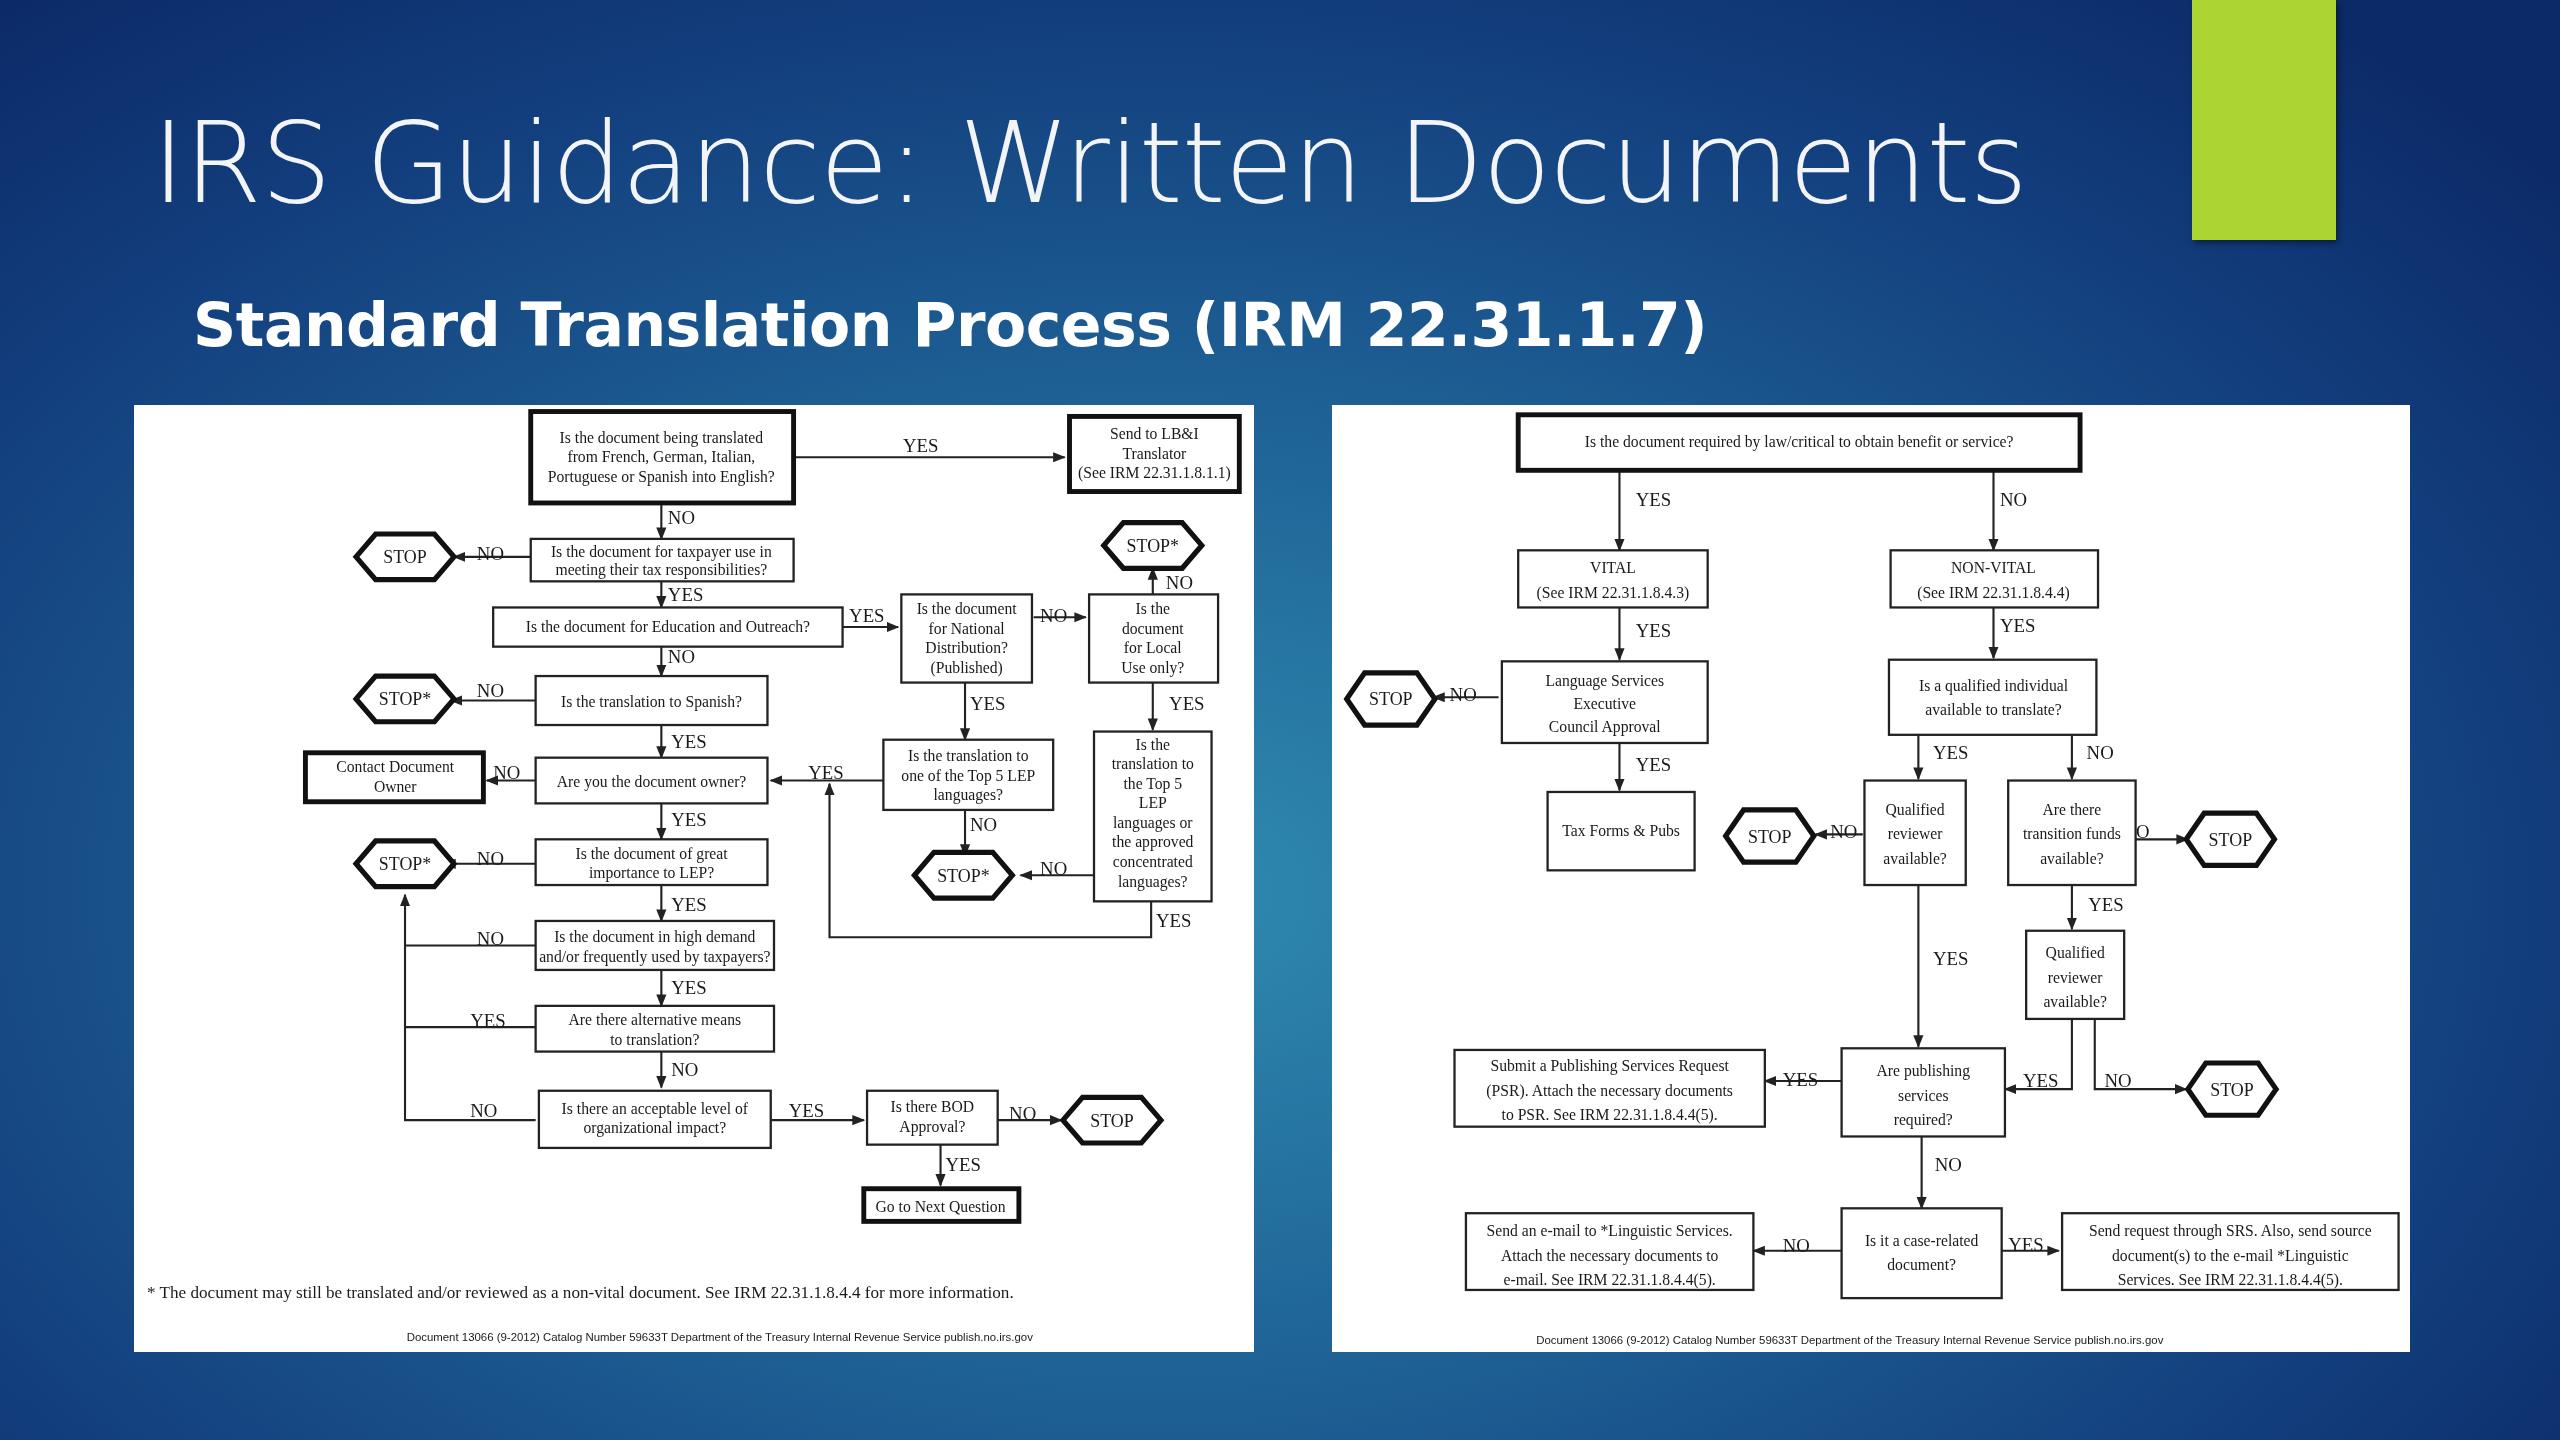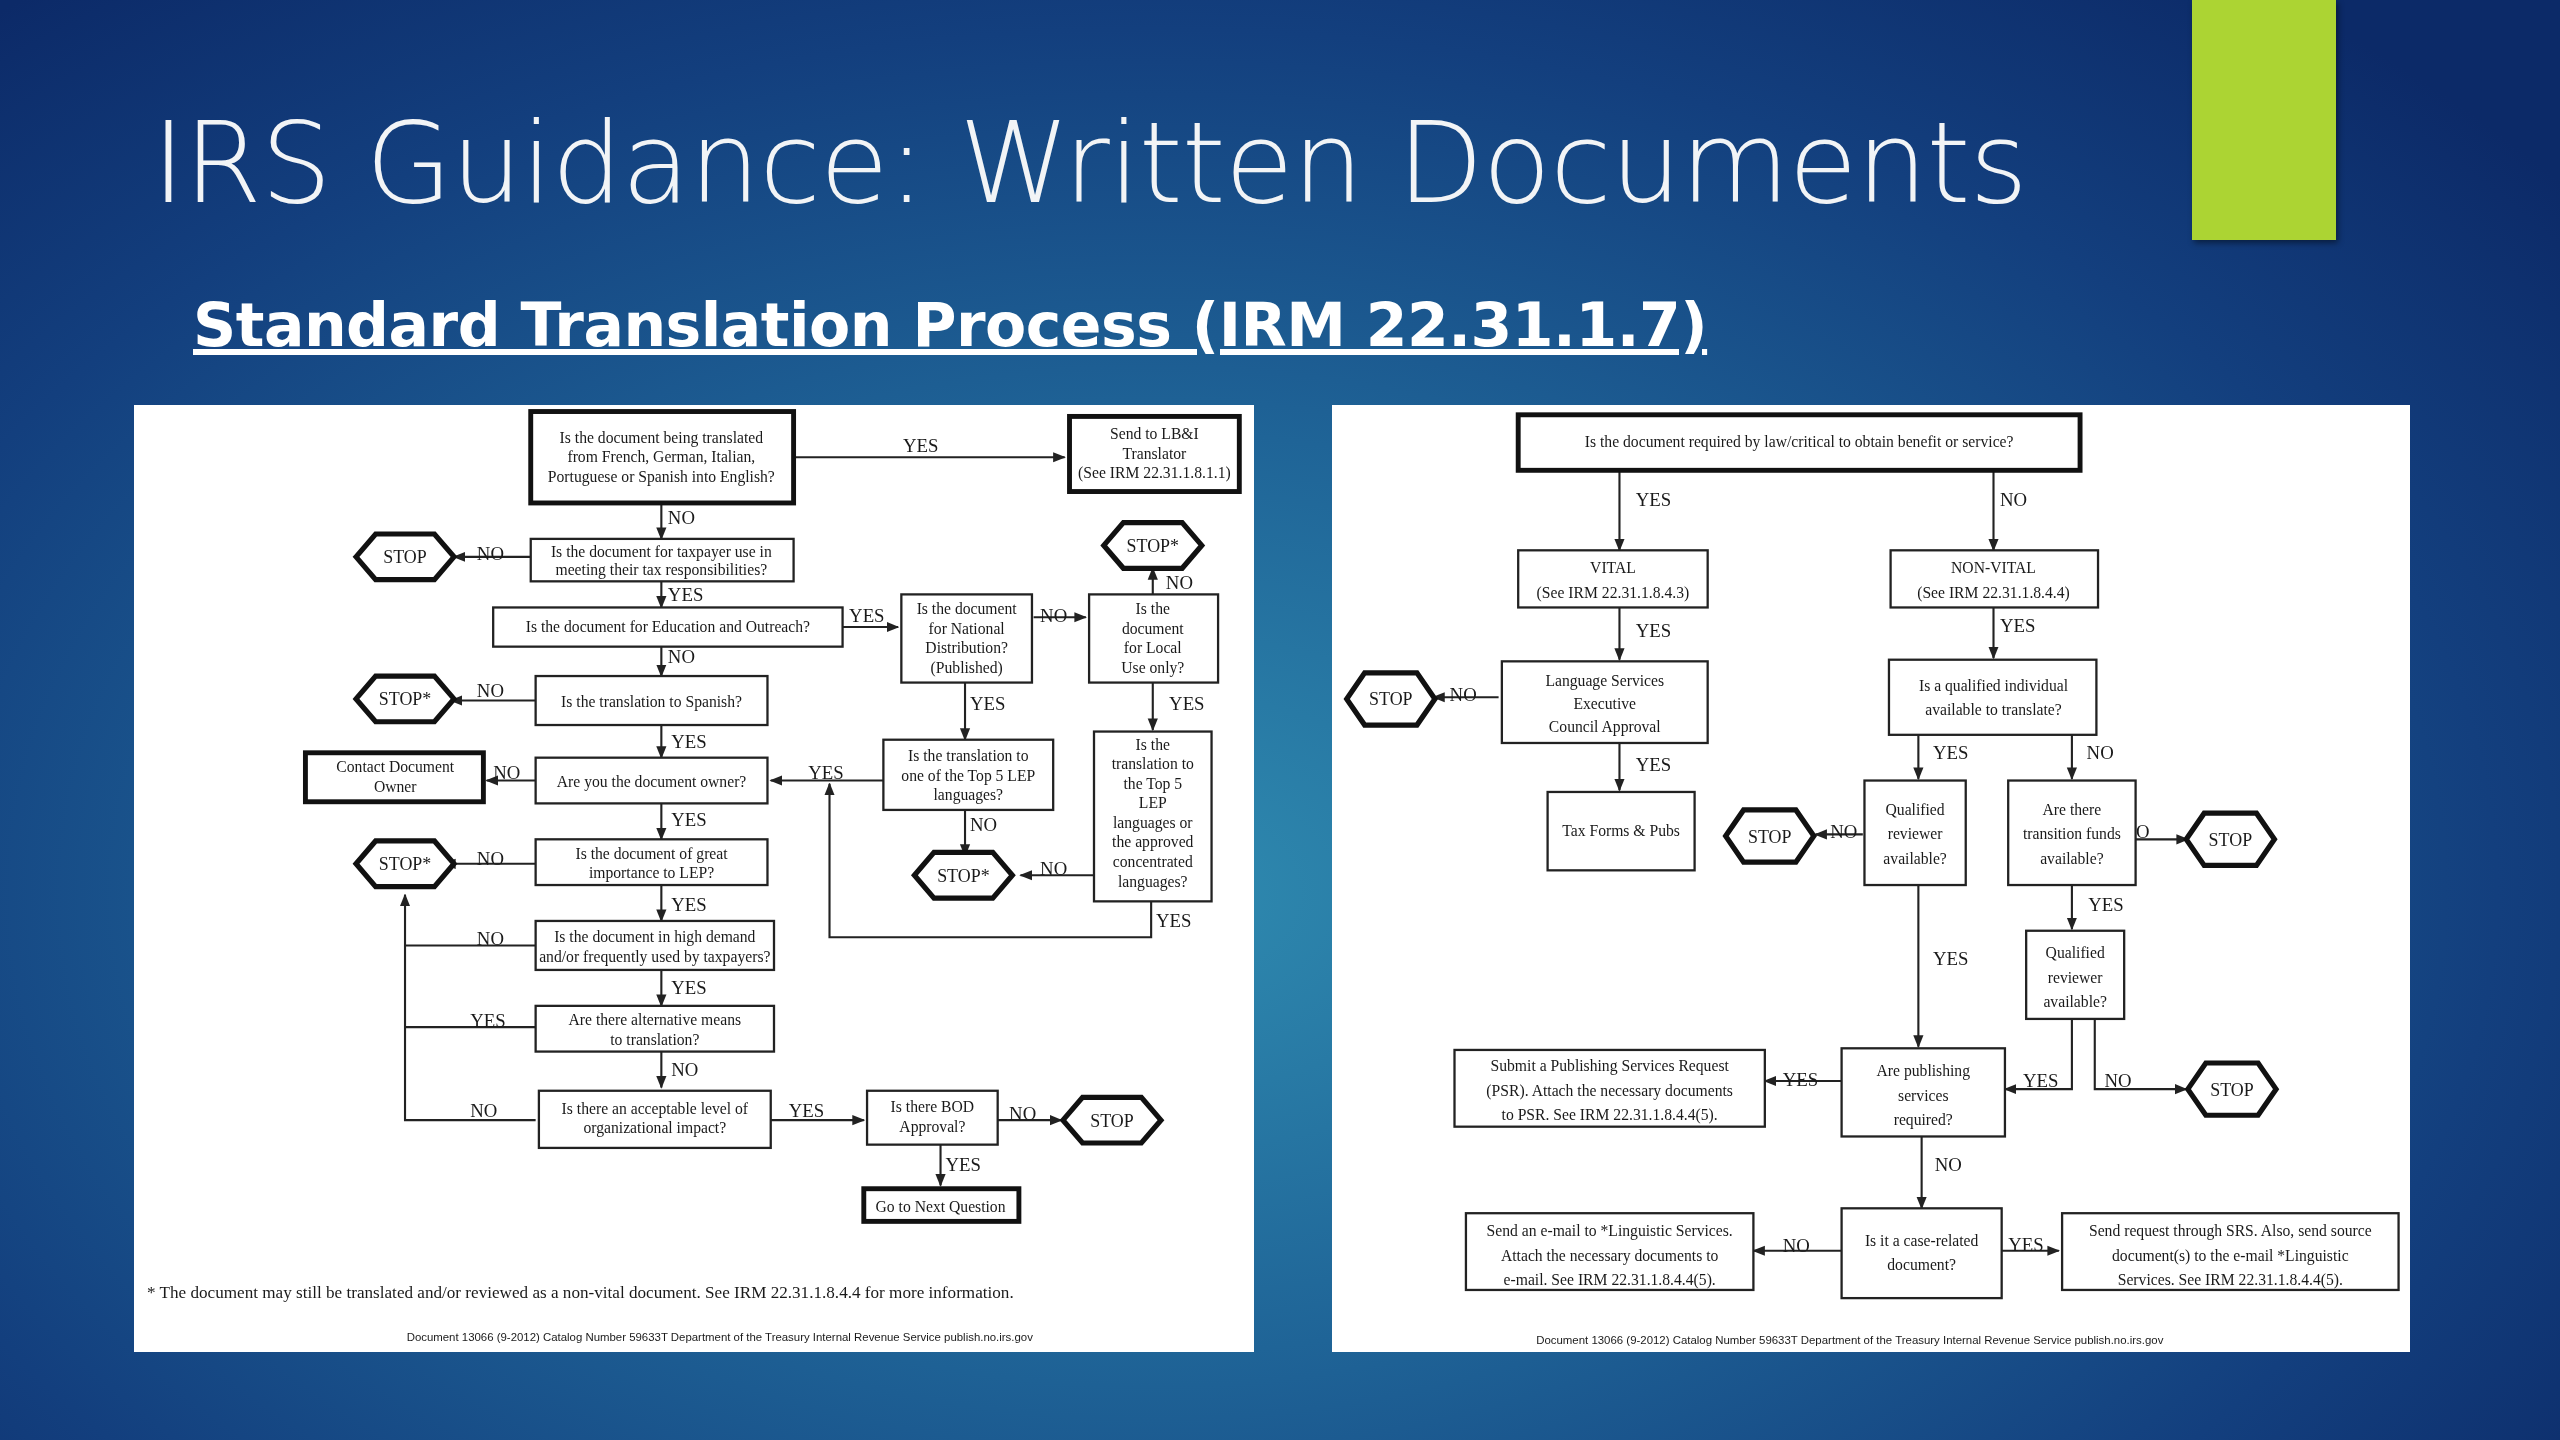--- a/index.html
+++ b/index.html
@@ -13,21 +13,21 @@
     background:#acd433; box-shadow: 2px 3px 6px rgba(0,0,0,0.45);
   }
   .slide-title {
     position:absolute; left:152px; top:98px; margin:0;
     color:#f2f4f6; font-family:"DejaVu Sans", sans-serif; font-weight:300;
     font-size:112px; letter-spacing:-1px; white-space:nowrap;
   }
   .slide-subtitle {
     position:absolute; left:193px; top:290px; margin:0;
     color:#ffffff; font-family:"DejaVu Sans", sans-serif; font-weight:bold;
-    font-size:60px; white-space:nowrap; letter-spacing:-0.5px;text-decoration:underline;
+    font-size:60px; white-space:nowrap; letter-spacing:-0.5px;
   }
   .panel {
     position:absolute; background:#ffffff;
   }
   #panel-left { left:134px; top:405px; width:1120px; height:947px; }
   #panel-right { left:1332px; top:405px; width:1078px; height:947px; }
   .panel svg { width:100%; height:100%; display:block; }
   svg text { font-family:"Liberation Serif", serif; fill:#1a1a1a; }
   .box { fill:#fff; stroke:#222; stroke-width:1.4; }
   .box-bold { fill:#fff; stroke:#111; stroke-width:3; }

